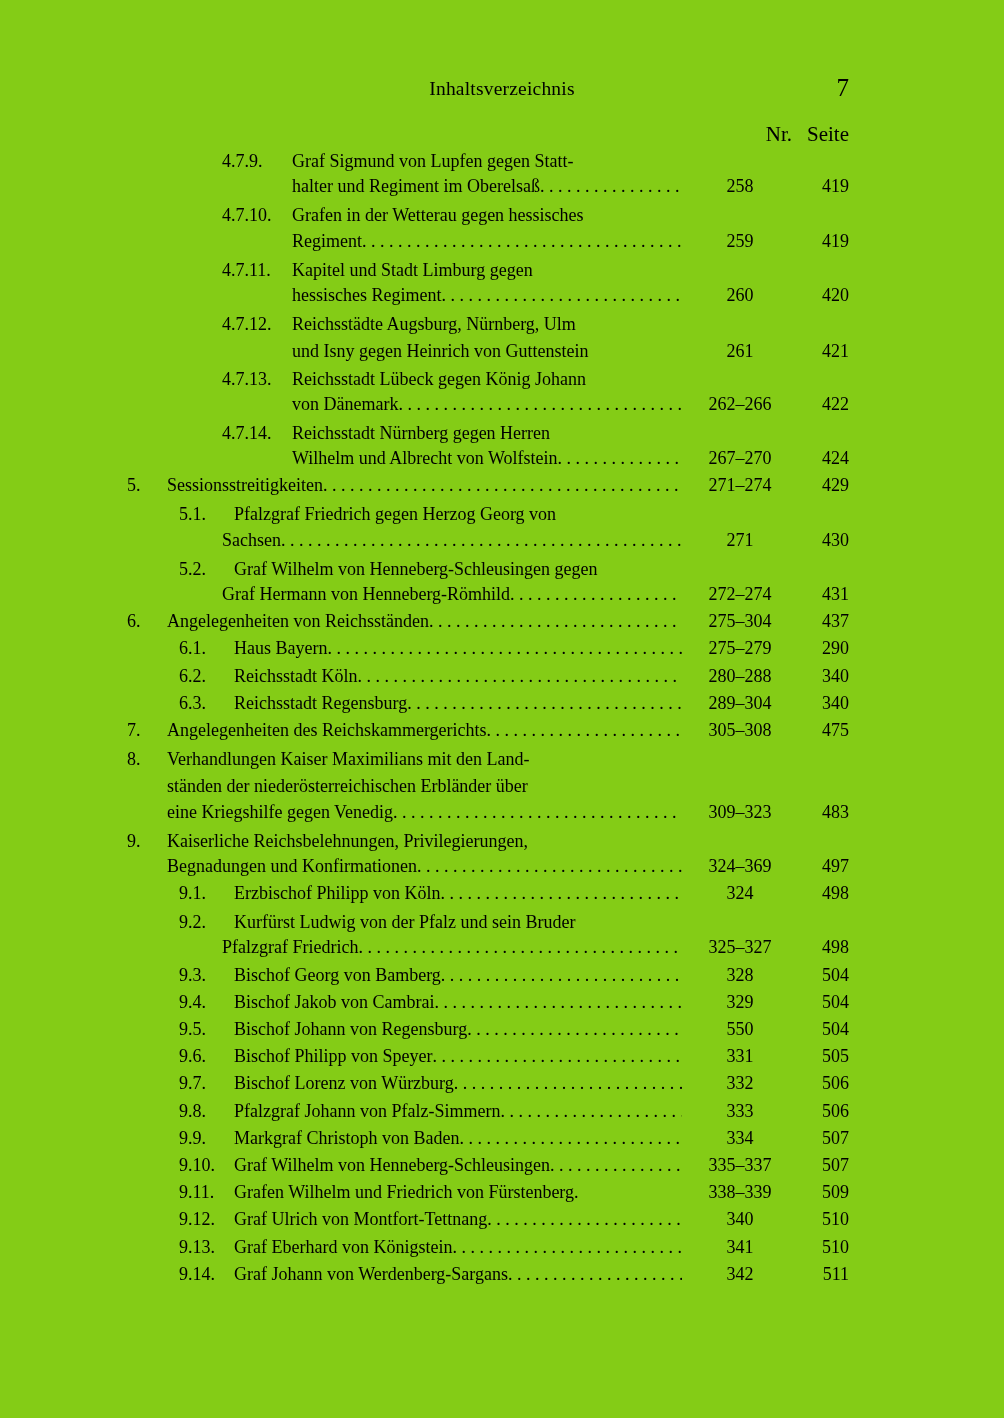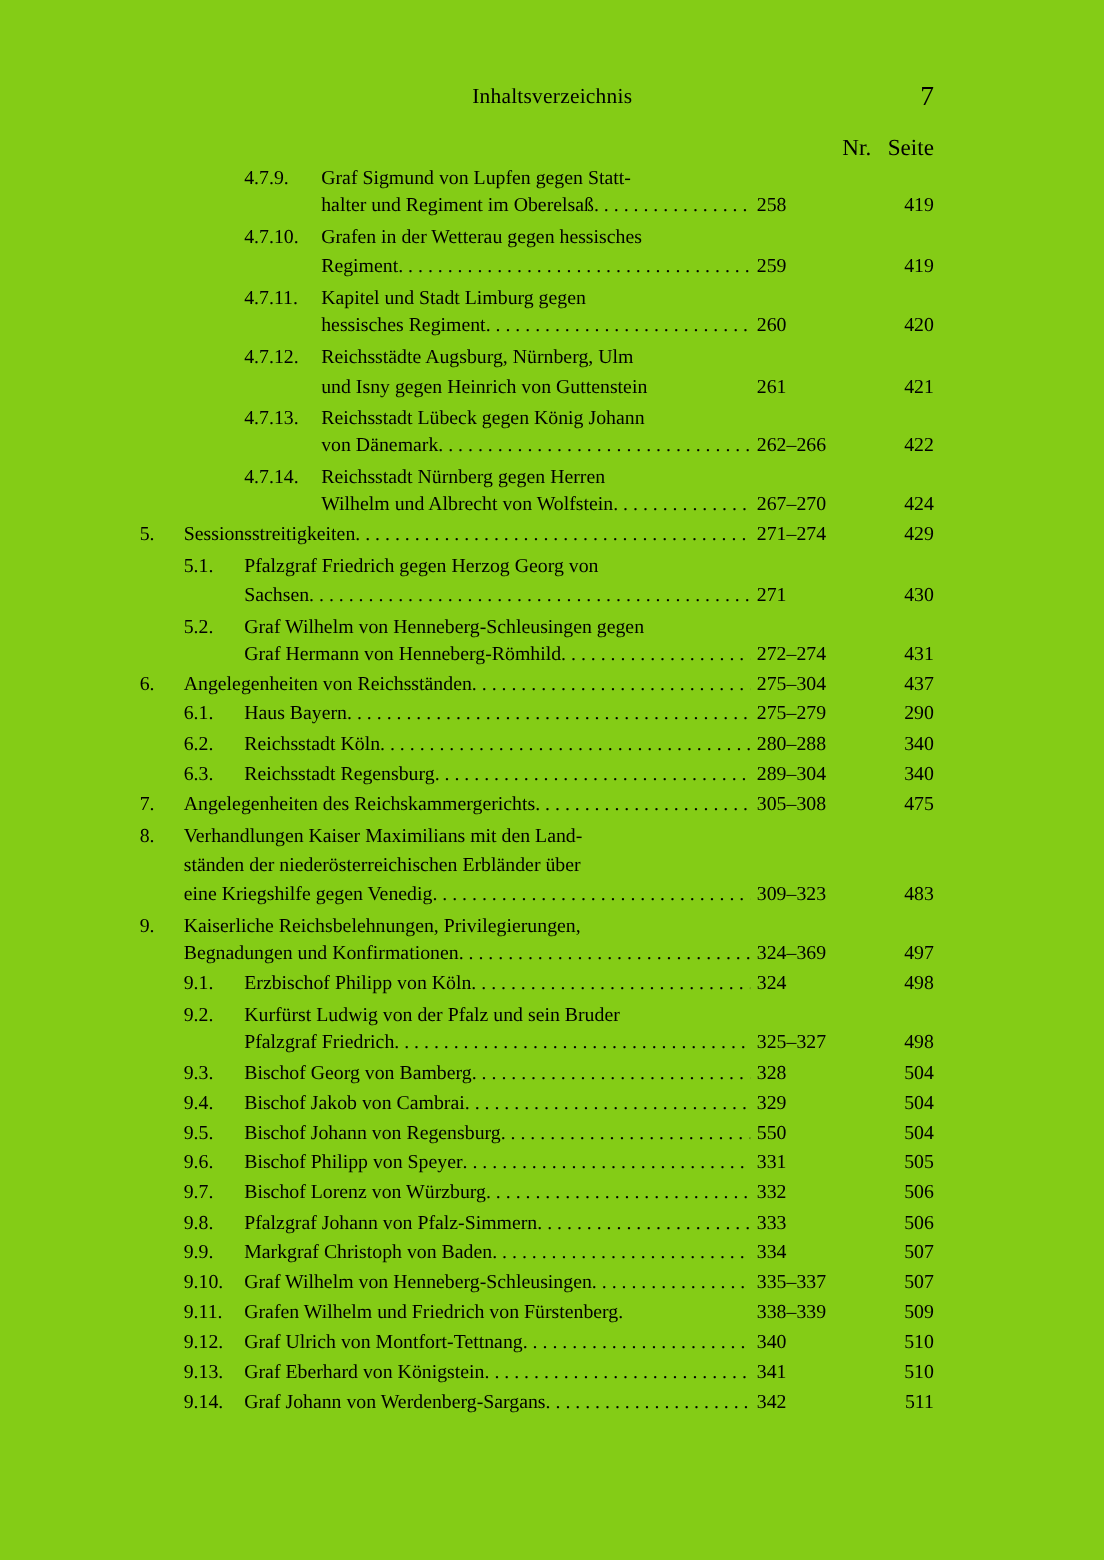--- a/index.html
+++ b/index.html
@@ -79,21 +79,21 @@
     height: 27.2px;
     white-space: nowrap;
   }
 
   
   .num {
     flex: 0 0 auto;
     text-align: left;
   }
   .lvl1 > .num { width: 40px;  margin-left: 0px;  }
-  .lvl2 > .num { width: 55px;  margin-left: 40px; }
+  .lvl2 > .num { width: 55px;  margin-left: 52px; }
   .lvl3 > .num { width: 70px;  margin-left: 95px; }
 
   
   .lvl1 > .cont { margin-left: 40px; }
   .lvl2 > .cont { margin-left: 95px; }
   .lvl3 > .cont { margin-left: 165px; }
 
   .label {
     flex: 0 0 auto;
   }
@@ -112,21 +112,21 @@
     letter-spacing: 0px;
     white-space: nowrap;
   }
   .leader.none::before { content: ""; }
   .leader.one::before  { content: "."; }
 
   
   .nrval {
     flex: 0 0 auto;
     width: 104px;
-    text-align: left;
+    text-align: center;
     padding-left: 6px;
   }
   .pgval {
     flex: 0 0 auto;
     width: 52px;
     text-align: right;
     padding-left: 5px;
   }
 </style>
 </head>

